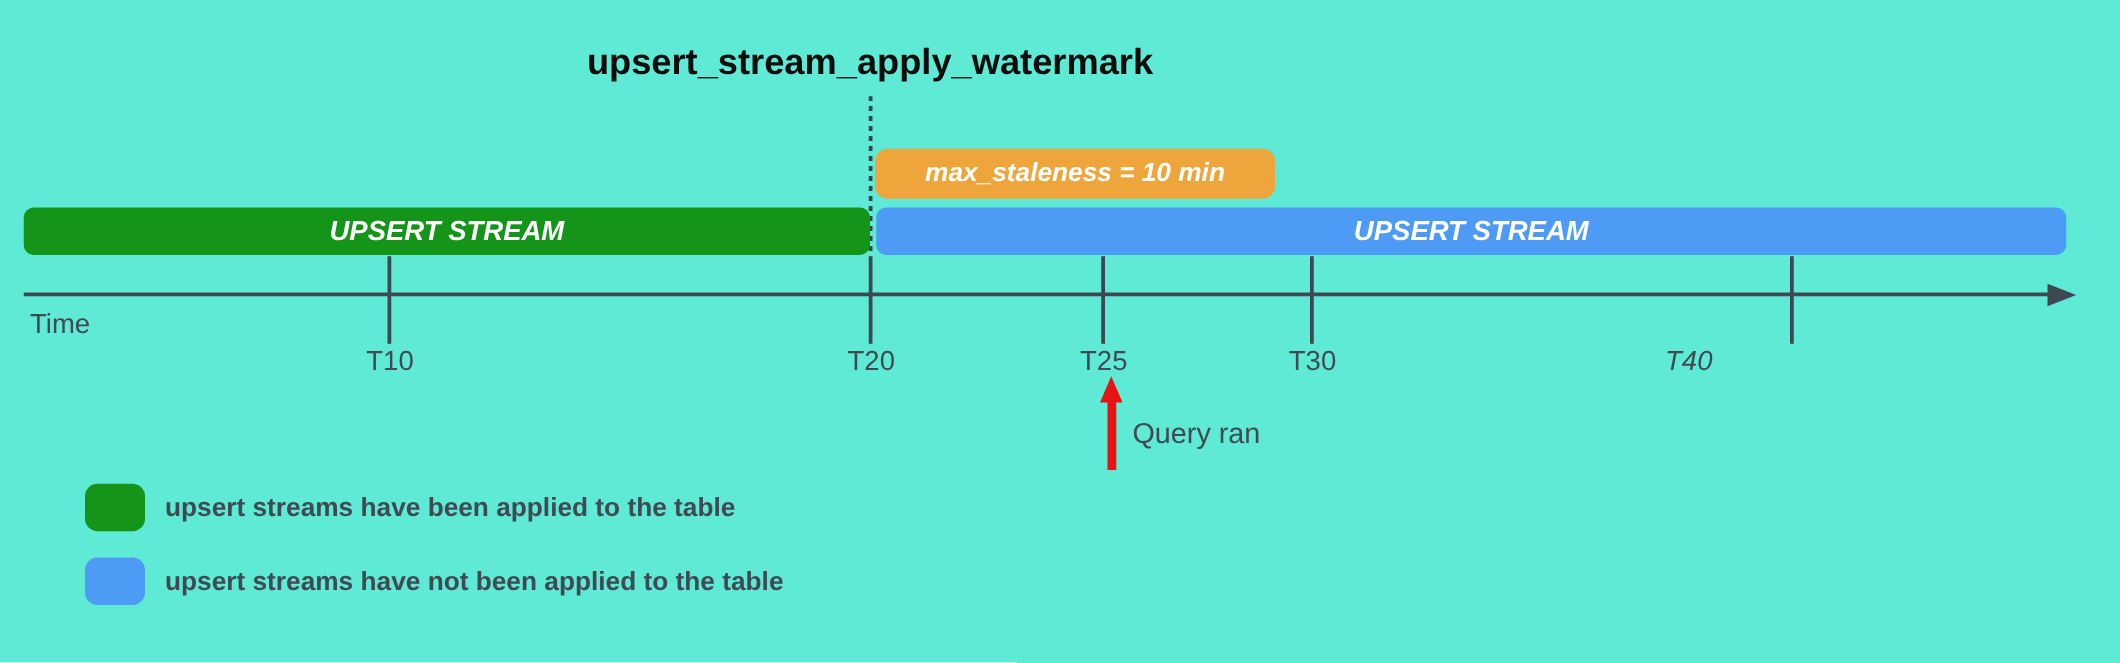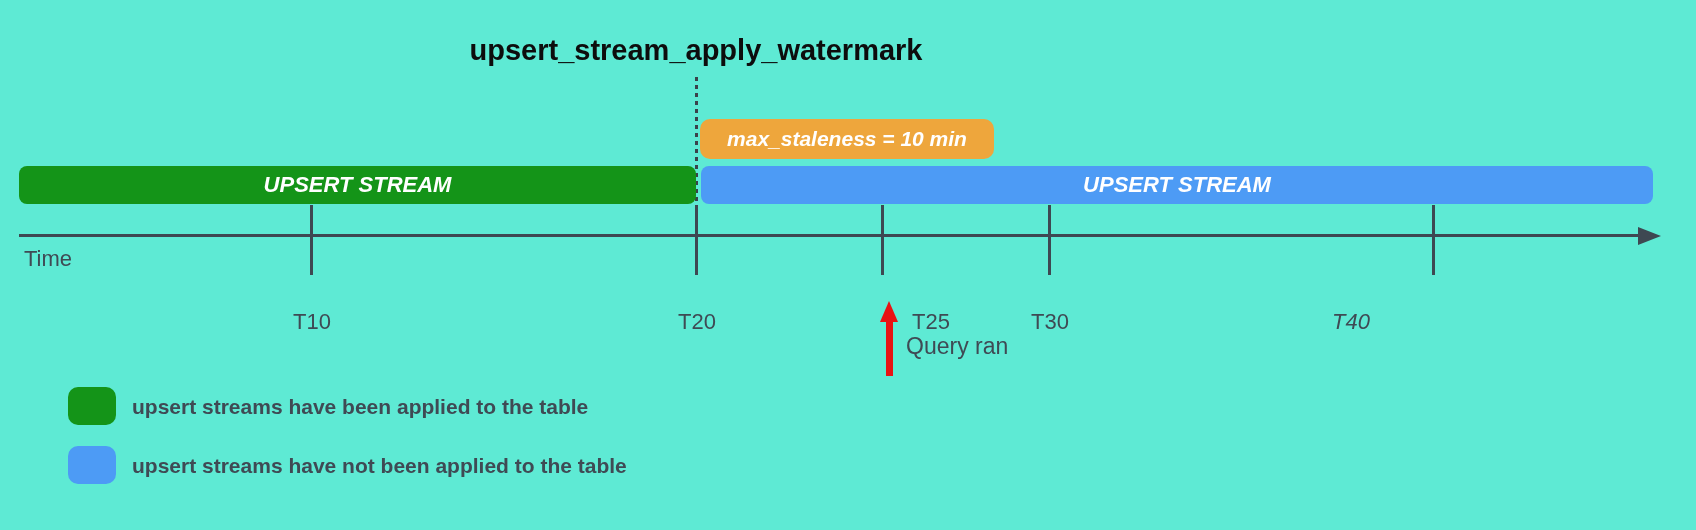--- a/index.html
+++ b/index.html
@@ -40,21 +40,21 @@
     align-items: center;
     justify-content: center;
     color: #ffffff;
     font-weight: bold;
     font-style: italic;
     white-space: nowrap;
   }
   .staleness-bar {
     left: 700px;
     top: 119px;
-    width: 294px;
+    width: 320px;
     height: 40px;
     border-radius: 10px;
     background: #EEA63C;
     font-size: 21px;
   }
   .applied-bar {
     left: 19px;
     top: 166px;
     width: 677px;
     height: 38px;
@@ -103,21 +103,20 @@
     height: 70px;
     background: #3E4852;
   }
   .tick-label {
     position: absolute;
     top: 276px;
     transform: translateX(-50%);
     font-size: 22px;
     color: #3F4A54;
     white-space: nowrap;
-    margin-top: 33px;
   }
   .q-arrow-head {
     position: absolute;
     left: 880px;
     top: 301px;
     width: 0;
     height: 0;
     border-left: 9px solid transparent;
     border-right: 9px solid transparent;
     border-bottom: 21px solid #E81313;
@@ -184,21 +183,21 @@
   <div class="axis-label">Time</div>
 
   <div class="tick" style="left: 310px;"></div>
   <div class="tick" style="left: 695px;"></div>
   <div class="tick" style="left: 881px;"></div>
   <div class="tick" style="left: 1048px;"></div>
   <div class="tick" style="left: 1432px;"></div>
 
   <div class="tick-label" style="left: 312px;">T10</div>
   <div class="tick-label" style="left: 697px;">T20</div>
-  <div class="tick-label" style="left: 931px;">T25</div>
+  <div class="tick-label" style="left: 883px;">T25</div>
   <div class="tick-label" style="left: 1050px; text-align: right;">T30</div>
   <div class="tick-label" style="left: 1351px; font-style: italic;">T40</div>
 
   <div class="q-arrow-head"></div>
   <div class="q-arrow-shaft"></div>
   <div class="q-label">Query ran</div>
 
   <div>
     <div class="legend-swatch green"></div>
     <div class="legend-text row1">upsert streams have been applied to the table</div>

